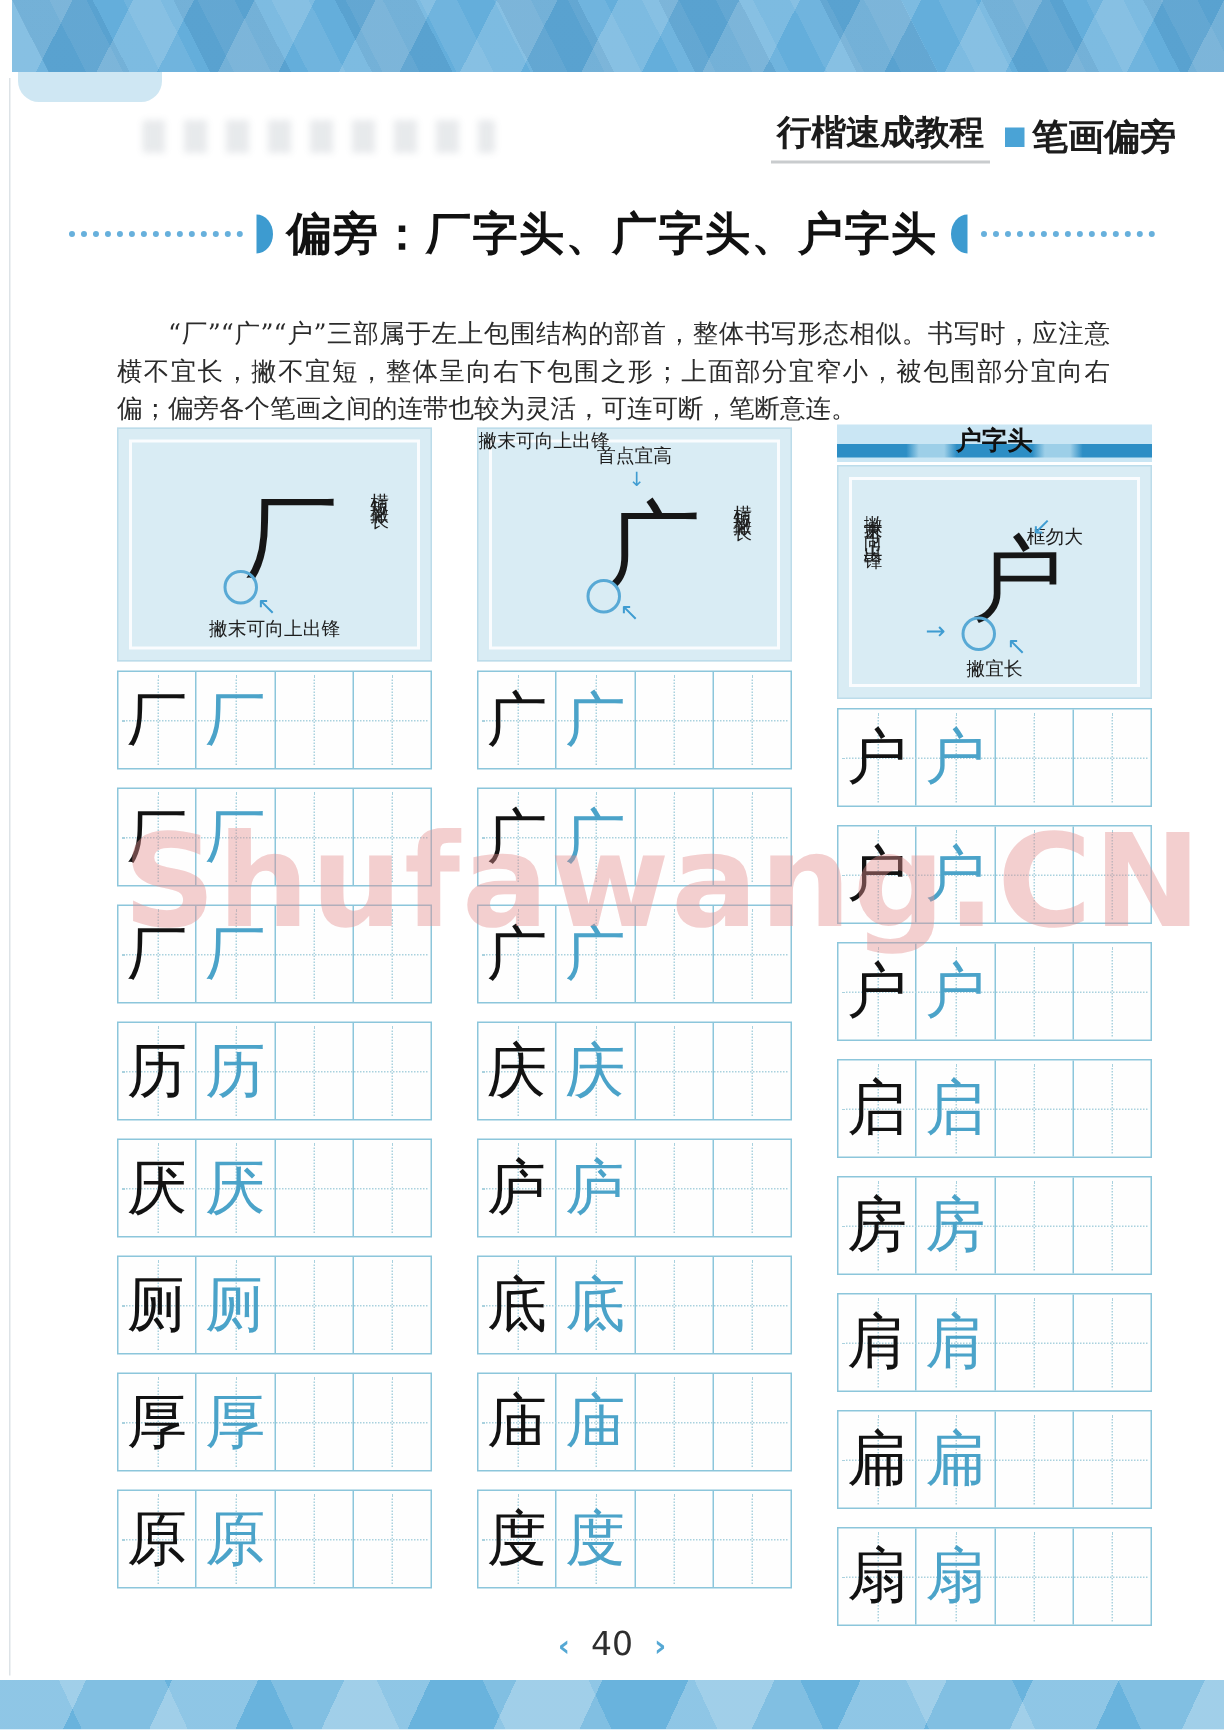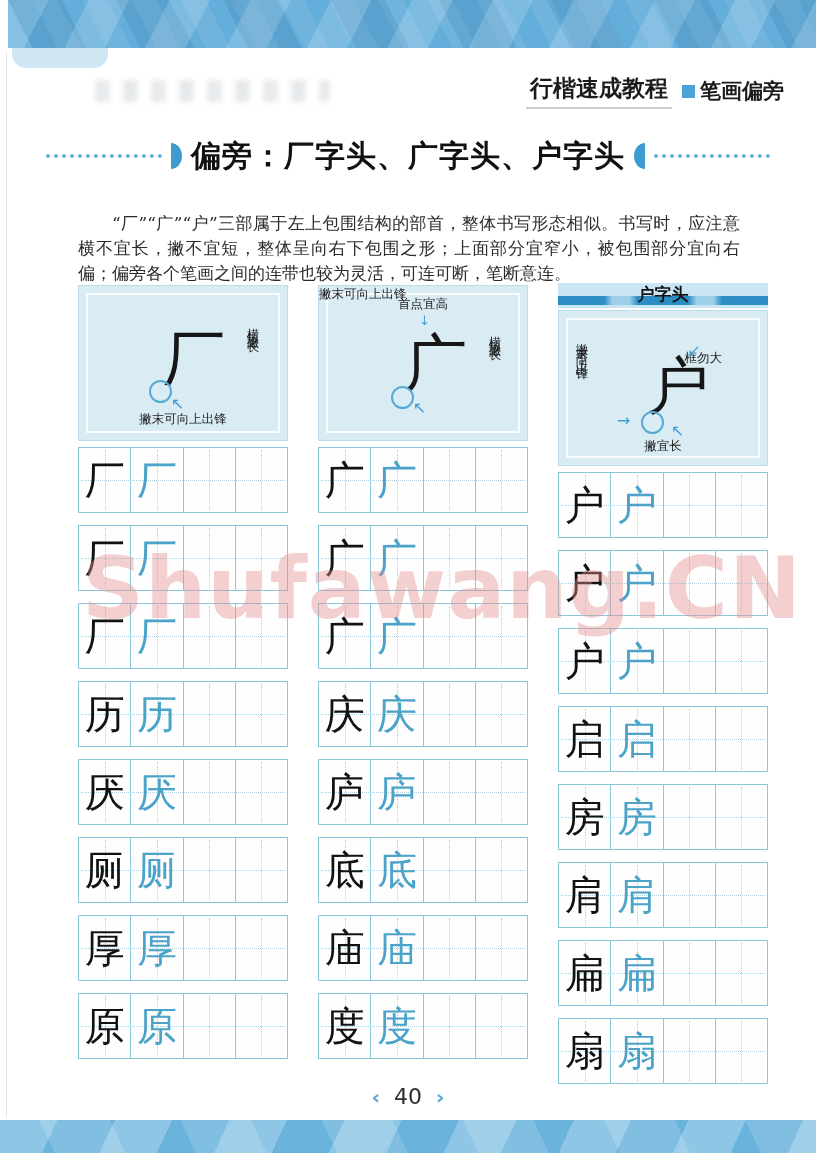--- a/index.html
+++ b/index.html
@@ -41,21 +41,21 @@
     position:absolute;left:95px;top:2px;width:235px;height:22px;
     background:repeating-linear-gradient(90deg, rgba(125,138,150,.40) 0 15px, transparent 15px 28px);
     filter:blur(2.5px);opacity:.45;border-radius:2px;
   }
   .book-title{
     font-size:23px;font-weight:bold;color:#1c1c1c;
     border-bottom:2px solid #c9ccce;padding:0 4px 3px 4px;
   }
   .section-group{display:flex;align-items:center;gap:5px;}
   .section-marker-icon{width:13px;height:13px;background:#4aa3d6;display:inline-block;}
-  .section-label{font-size:21px;font-weight:bold;color:#1c1c1c;text-align:center;}
+  .section-label{font-size:24px;font-weight:bold;color:#1c1c1c;text-align:center;}
   
   .title-row{
     position:absolute;top:134px;left:0;width:816px;height:44px;z-index:3;
     display:flex;align-items:center;justify-content:center;gap:9px;
   }
   .title-dots{width:116px;border-top:4px dotted #67b0dc;height:0;}
   .title-cap{width:11px;height:26px;background:#3d9bd0;}
   .title-cap.left{border-radius:0 100% 100% 0 / 0 50% 50% 0;}
   .title-cap.right{border-radius:100% 0 0 100% / 50% 0 0 50%;}
   .page-title{

